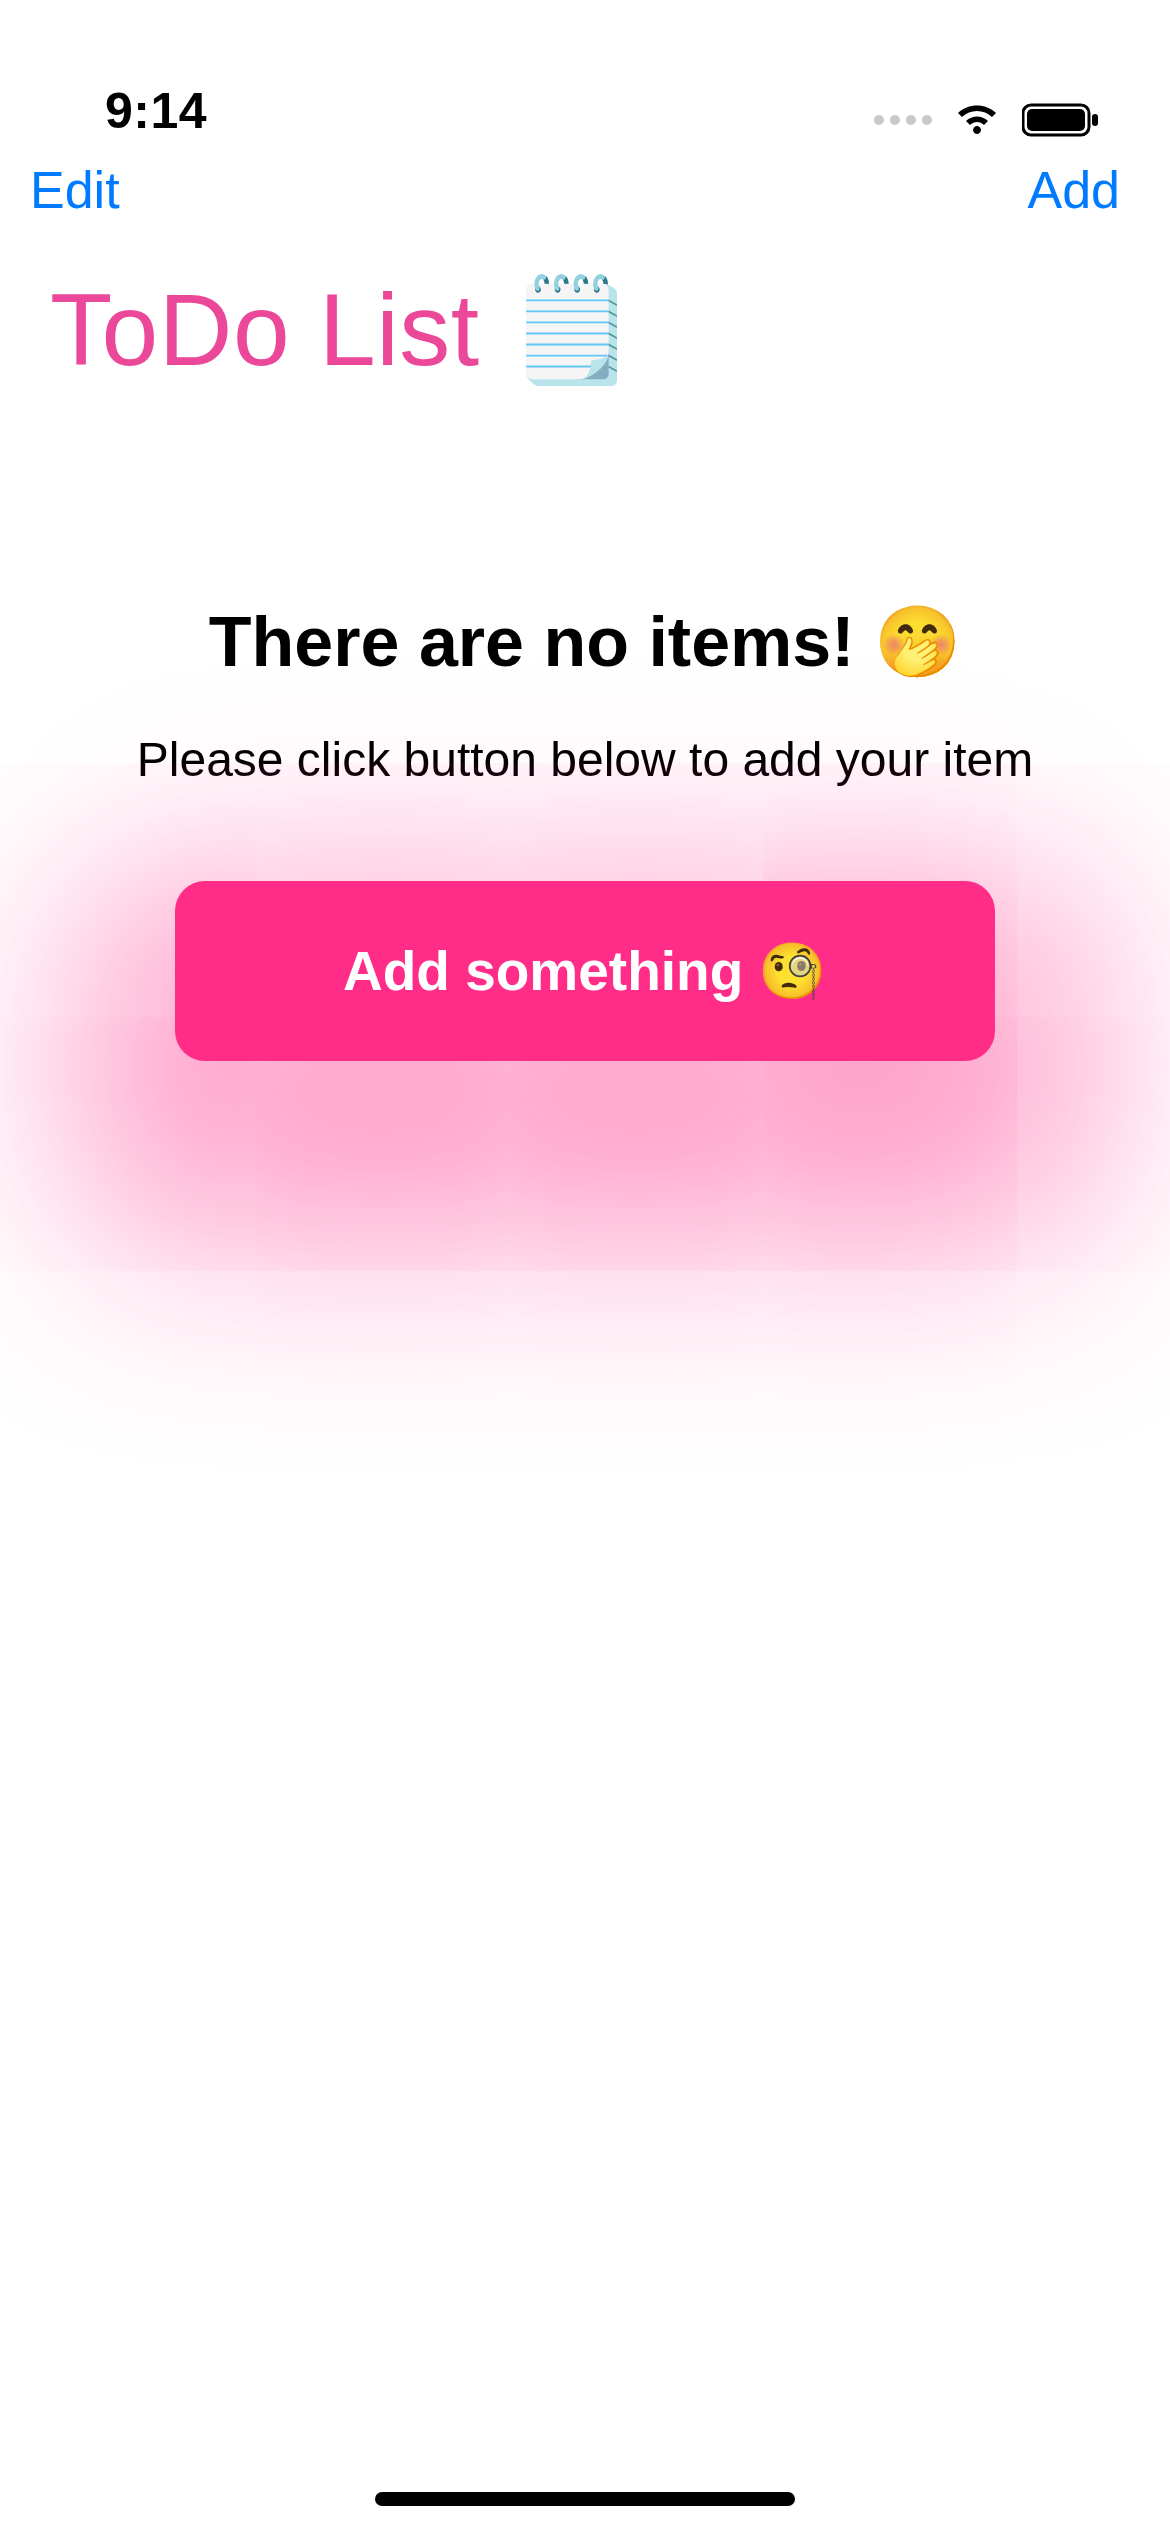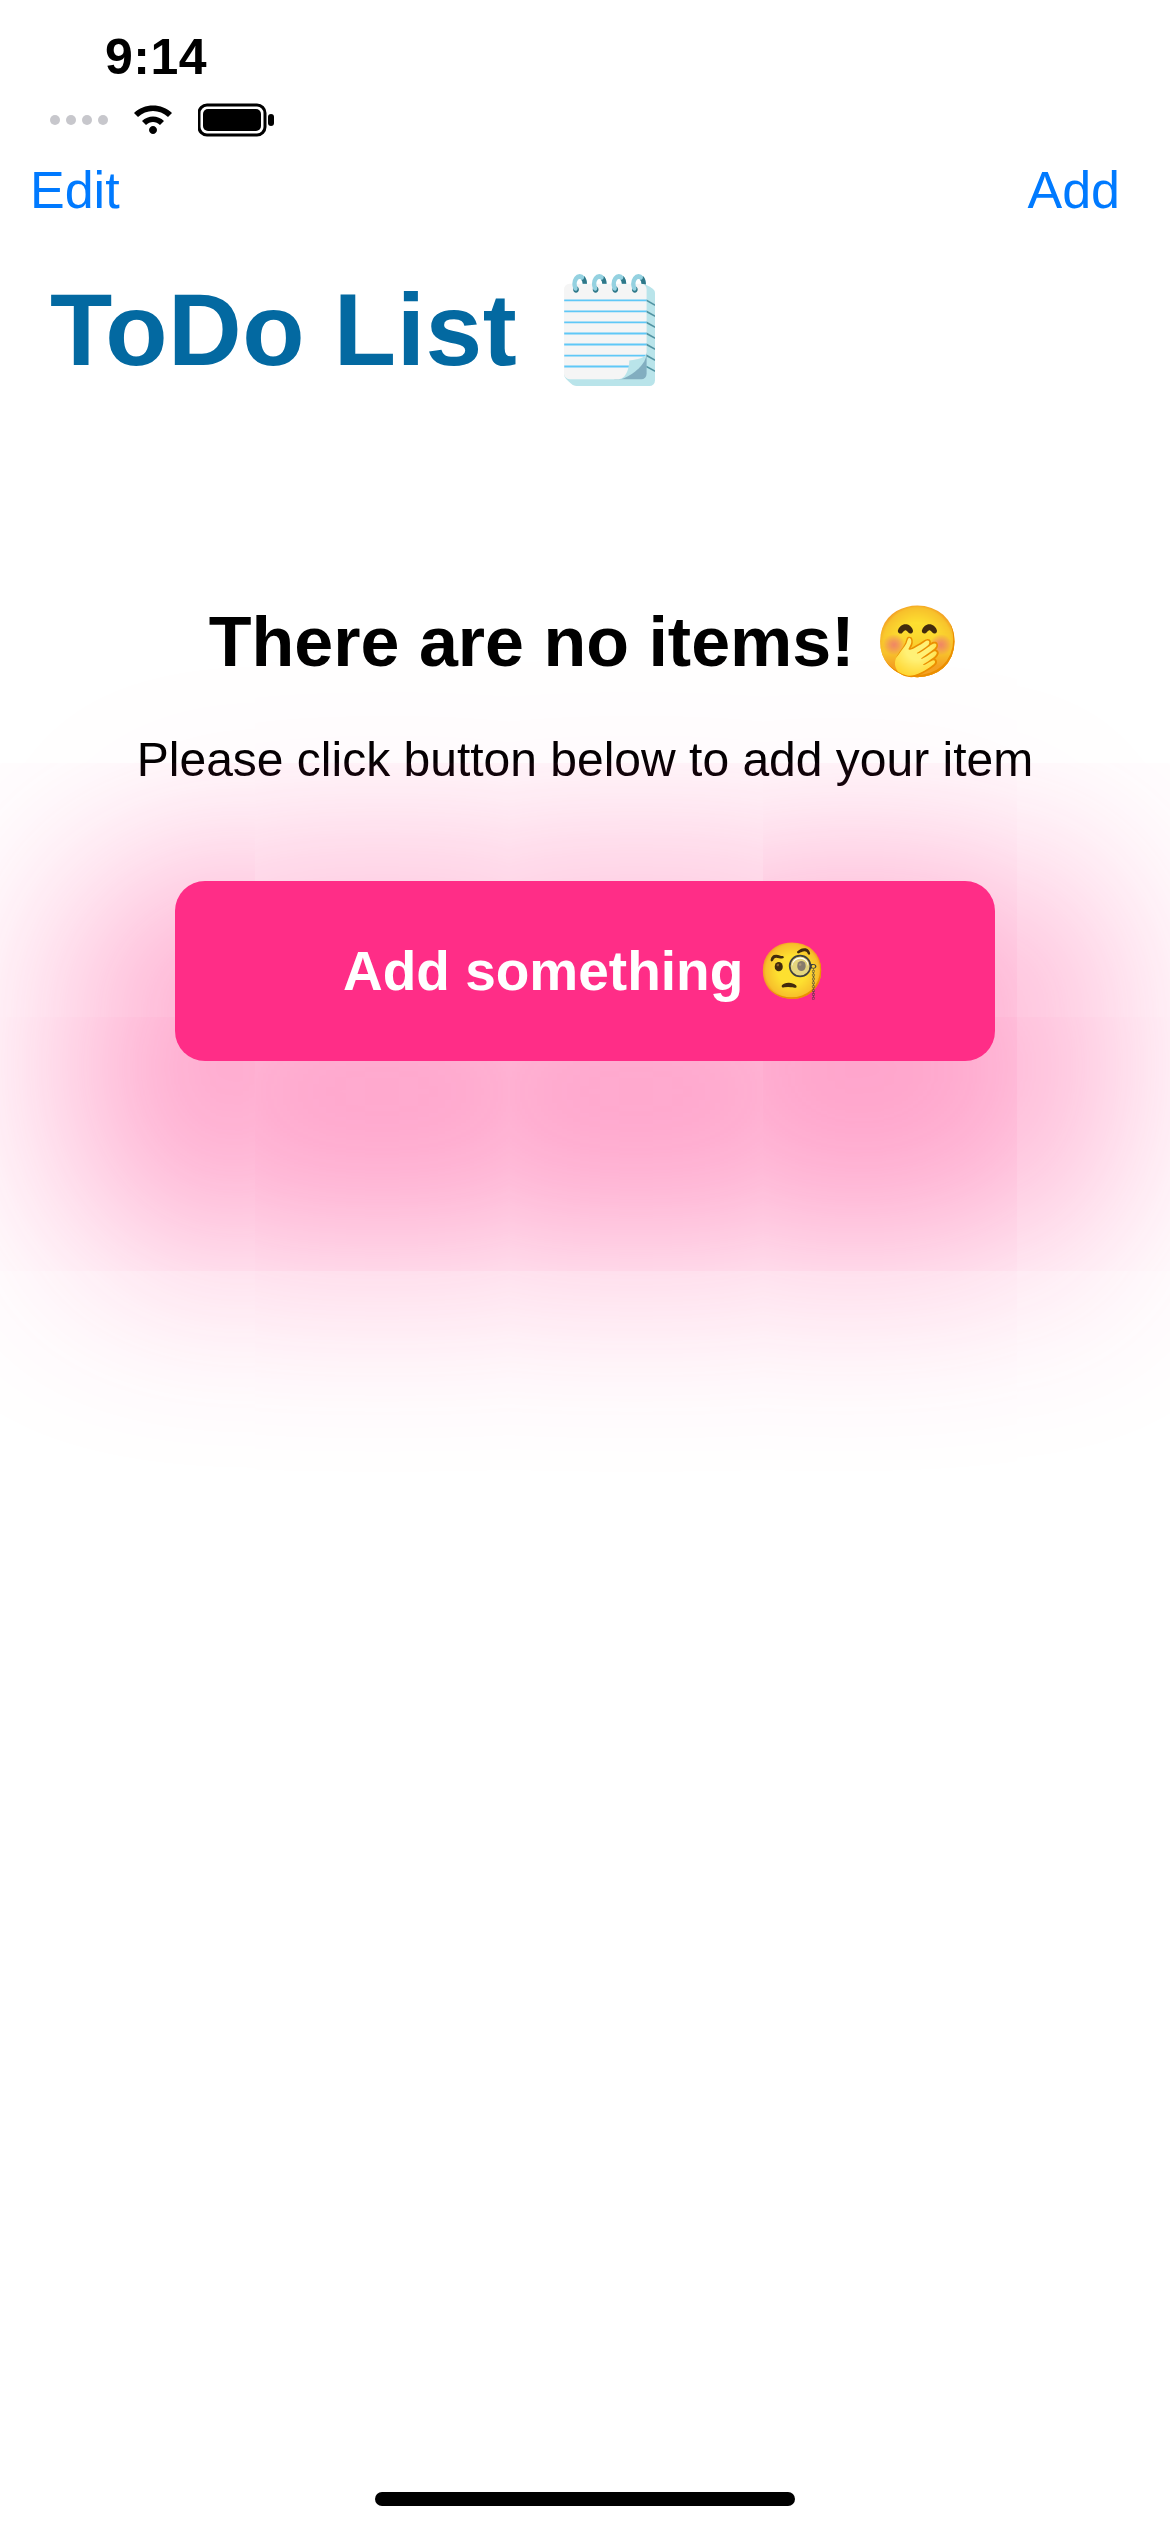--- a/index.html
+++ b/index.html
@@ -14,24 +14,23 @@
       background: #ffffff;
       font-family: -apple-system, BlinkMacSystemFont, "SF Pro Text", "SF Pro Display", "Helvetica Neue", Helvetica, Arial, sans-serif;
       position: relative;
       overflow: hidden;
     }
 
     
     .status-bar {
       display: flex;
       justify-content: space-between;
-      align-items: flex-start;
+      align-items: flex-end;
       padding: 28px 60px 0 50px;
       height: 140px;
-      flex-direction: column;
     }
     .status-time {
       font-size: 50px;
       font-weight: 600;
       color: #000;
       letter-spacing: 0.5px;
       margin-left: 55px;
     }
     .status-right {
       display: flex;
@@ -72,22 +71,22 @@
       font-weight: 400;
       color: #007aff;
       background: none;
       border: none;
       cursor: pointer;
     }
 
     
     .page-title {
       font-size: 102px;
-      font-weight: 700;
-      color: #0369a1;
+      font-weight: 400;
+      color: #ec4899;
       padding: 50px 28px 0 50px;
       letter-spacing: 0.5px;
     }
 
     
     .empty-state {
       text-align: center;
       padding: 0 80px;
       margin-top: 210px;
     }

